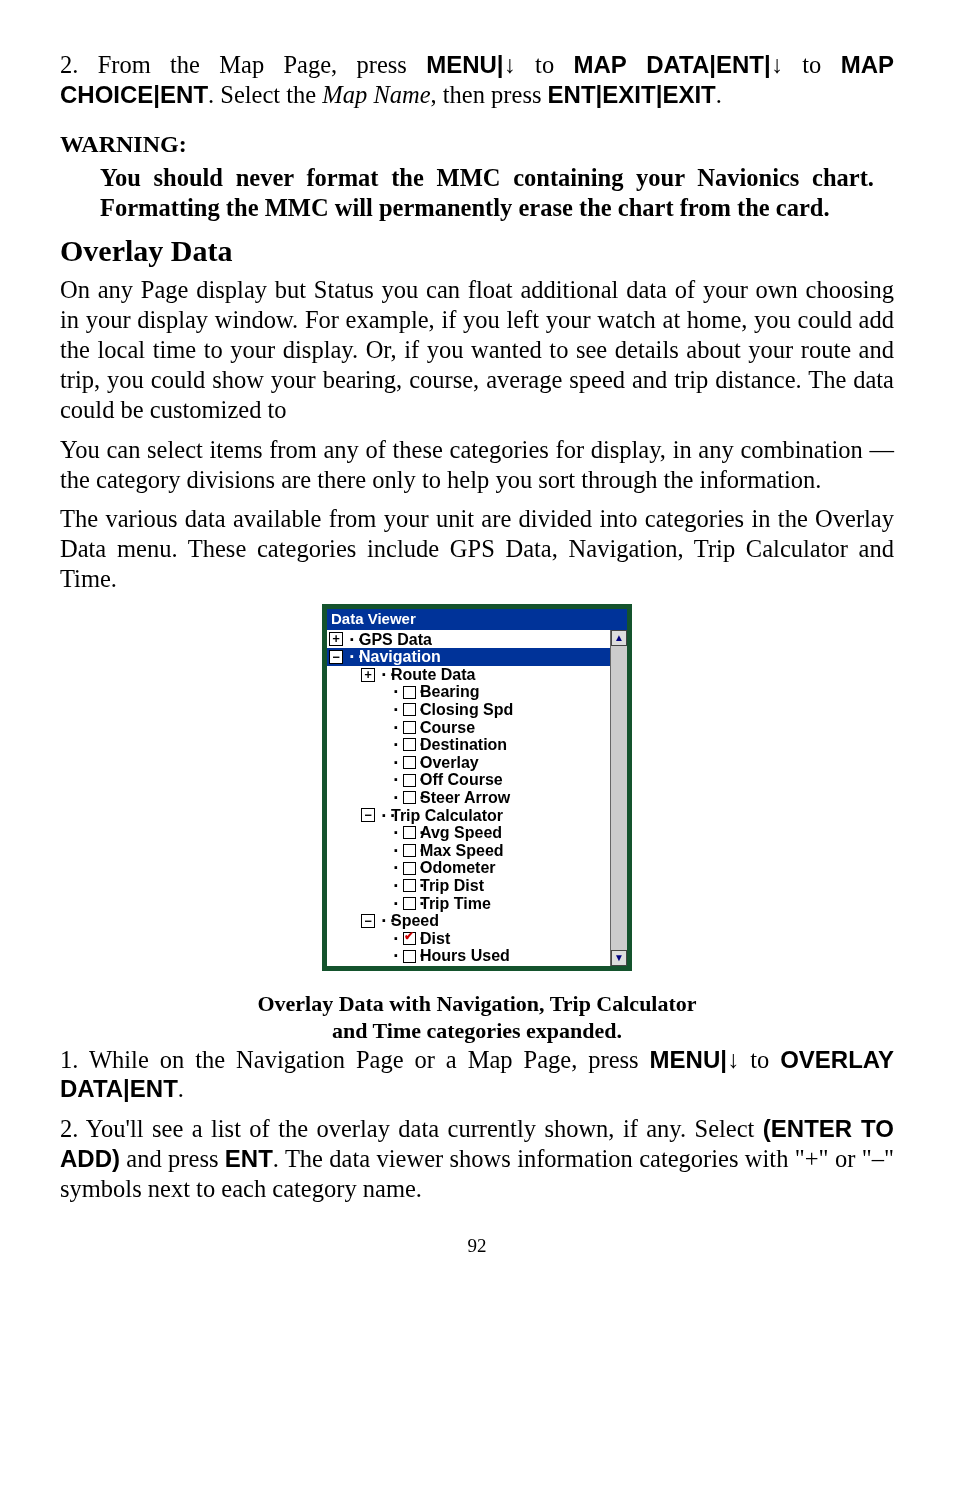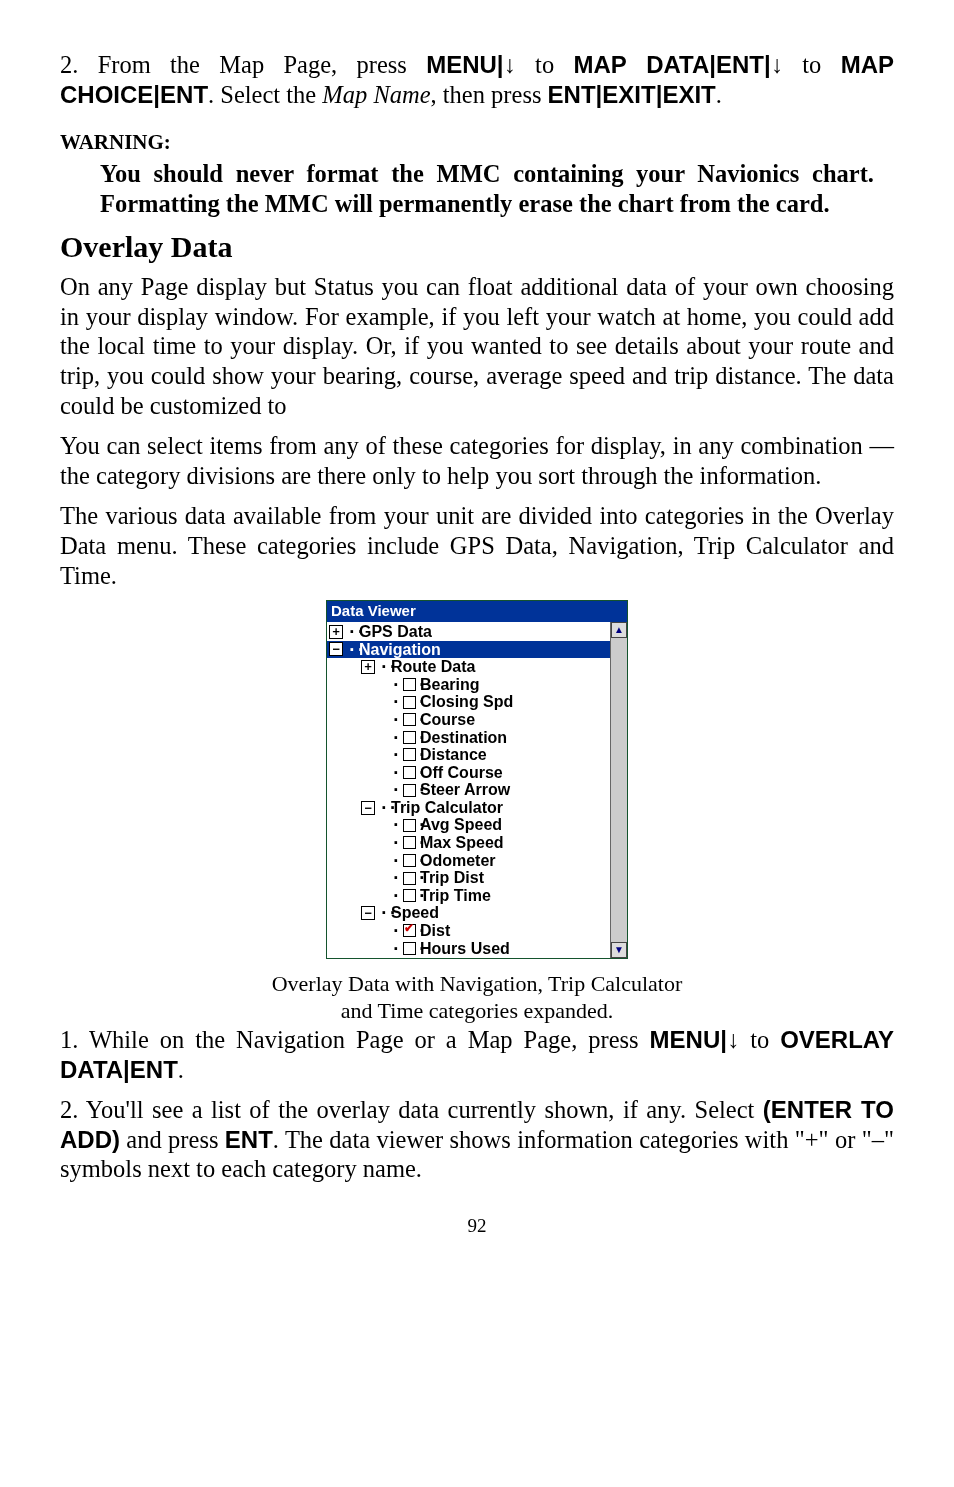--- a/index.html
+++ b/index.html
@@ -37,21 +37,21 @@
     text-align: justify;
   }
   .screenshot-wrap {
     display: flex;
     justify-content: center;
     margin-top: 6px;
     margin-bottom: 4px;
   }
   .screenshot {
     width: 300px;
-    border: 1px solid #14532d;
+    border: 5px solid #14532d;
     font-family: Arial, Helvetica, sans-serif;
     font-size: 16px;
     line-height: 1.1;
     background: #fff;
     position: relative;
   }
   .ss-title {
     background: #003399;
     color: #fff;
     font-family: Arial, Helvetica, sans-serif;
@@ -139,23 +139,23 @@
   }
   .dots {
     display: inline-block;
     width: 12px;
     text-align: left;
     letter-spacing: -1px;
     font-family: monospace;
   }
   .caption {
     text-align: center;
-    font-weight: normal;
+    font-weight: bold;
     font-size: 22px;
-    margin-top: 12px;
+    margin-top: 20px;
   }
   .sub-head {
     font-weight: bold;
     font-size: 24px;
     margin-top: 8px;
     margin-bottom: 2px;
   }
   .page-num {
     text-align: center;
     font-size: 19px;
@@ -170,21 +170,21 @@
 
   <p class="para justify">
     <span>2. From the Map Page, press </span>
     <span class="arial bold">MENU</span><span class="arial bold">|</span><span class="arrow">↓</span>
     <span> to </span>
     <span class="arial bold smallcaps">MAP DATA</span><span class="arial bold">|</span><span class="arial bold">ENT</span><span class="arial bold">|</span><span class="arrow">↓</span>
     <span> to </span>
     <span class="arial bold smallcaps">MAP CHOICE</span><span class="arial bold">|</span><span class="arial bold">ENT</span><span>. Select the </span><span class="italic">Map Name</span><span>, then press </span><span class="arial bold">ENT</span><span class="arial bold">|</span><span class="arial bold">EXIT</span><span class="arial bold">|</span><span class="arial bold">EXIT</span><span>.</span>
   </p>
 
-  <div class="bold" style="font-size:21px;margin-top:20px;">WARNING:</div>
+  <div class="bold" style="font-size:24px;margin-top:20px;">WARNING:</div>
   <div class="warning-block bold">You should never format the MMC containing your Navionics chart. Formatting the MMC will permanently erase the chart from the card.</div>
 
   <h2 class="section">Overlay Data</h2>
 
   <p class="para justify">On any Page display but Status you can float additional data of your own choosing in your display window. For example, if you left your watch at home, you could add the local time to your display. Or, if you wanted to see details about your route and trip, you could show your bearing, course, average speed and trip distance. The data could be customized to</p>
   <p class="para justify">You can select items from any of these categories for display, in any combination — the category divisions are there only to help you sort through the information.</p>
   <p class="para justify">The various data available from your unit are divided into categories in the Overlay Data menu. These categories include GPS Data, Navigation, Trip Calculator and Time.</p>
 
   <div class="screenshot-wrap">
     <div class="screenshot">
@@ -222,21 +222,21 @@
               <span>Course</span>
             </div>
           <div class="row leaf2">
               <span class="dots">····</span>
               <span class="checkbox"></span>
               <span>Destination</span>
             </div>
           <div class="row leaf2">
               <span class="dots">····</span>
               <span class="checkbox"></span>
-              <span>Distance</span>
+              <span>Overlay</span>
             </div>
           <div class="row leaf2">
               <span class="dots">····</span>
               <span class="checkbox"></span>
               <span>Off Course</span>
             </div>
           <div class="row leaf2">
               <span class="dots">····</span>
               <span class="checkbox"></span>
               <span>Steer Arrow</span>

